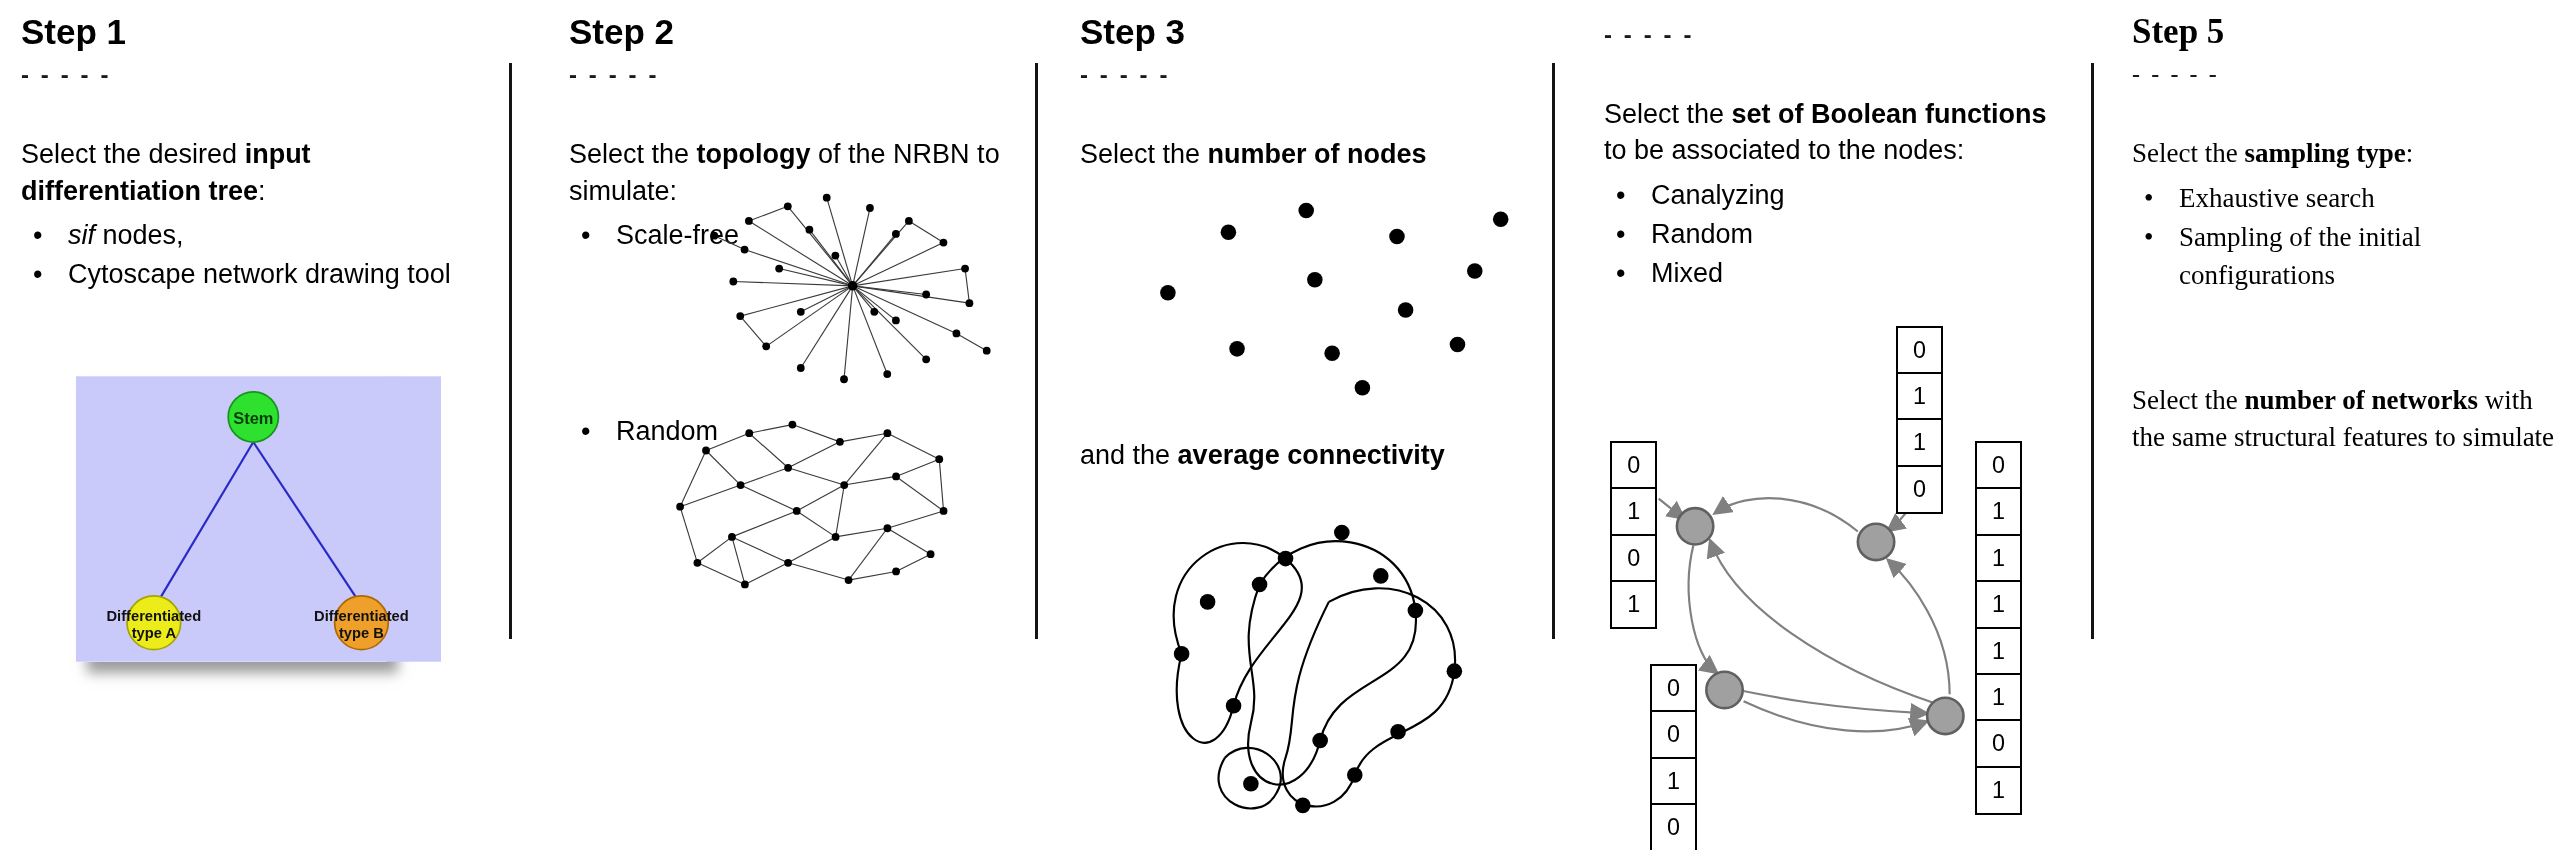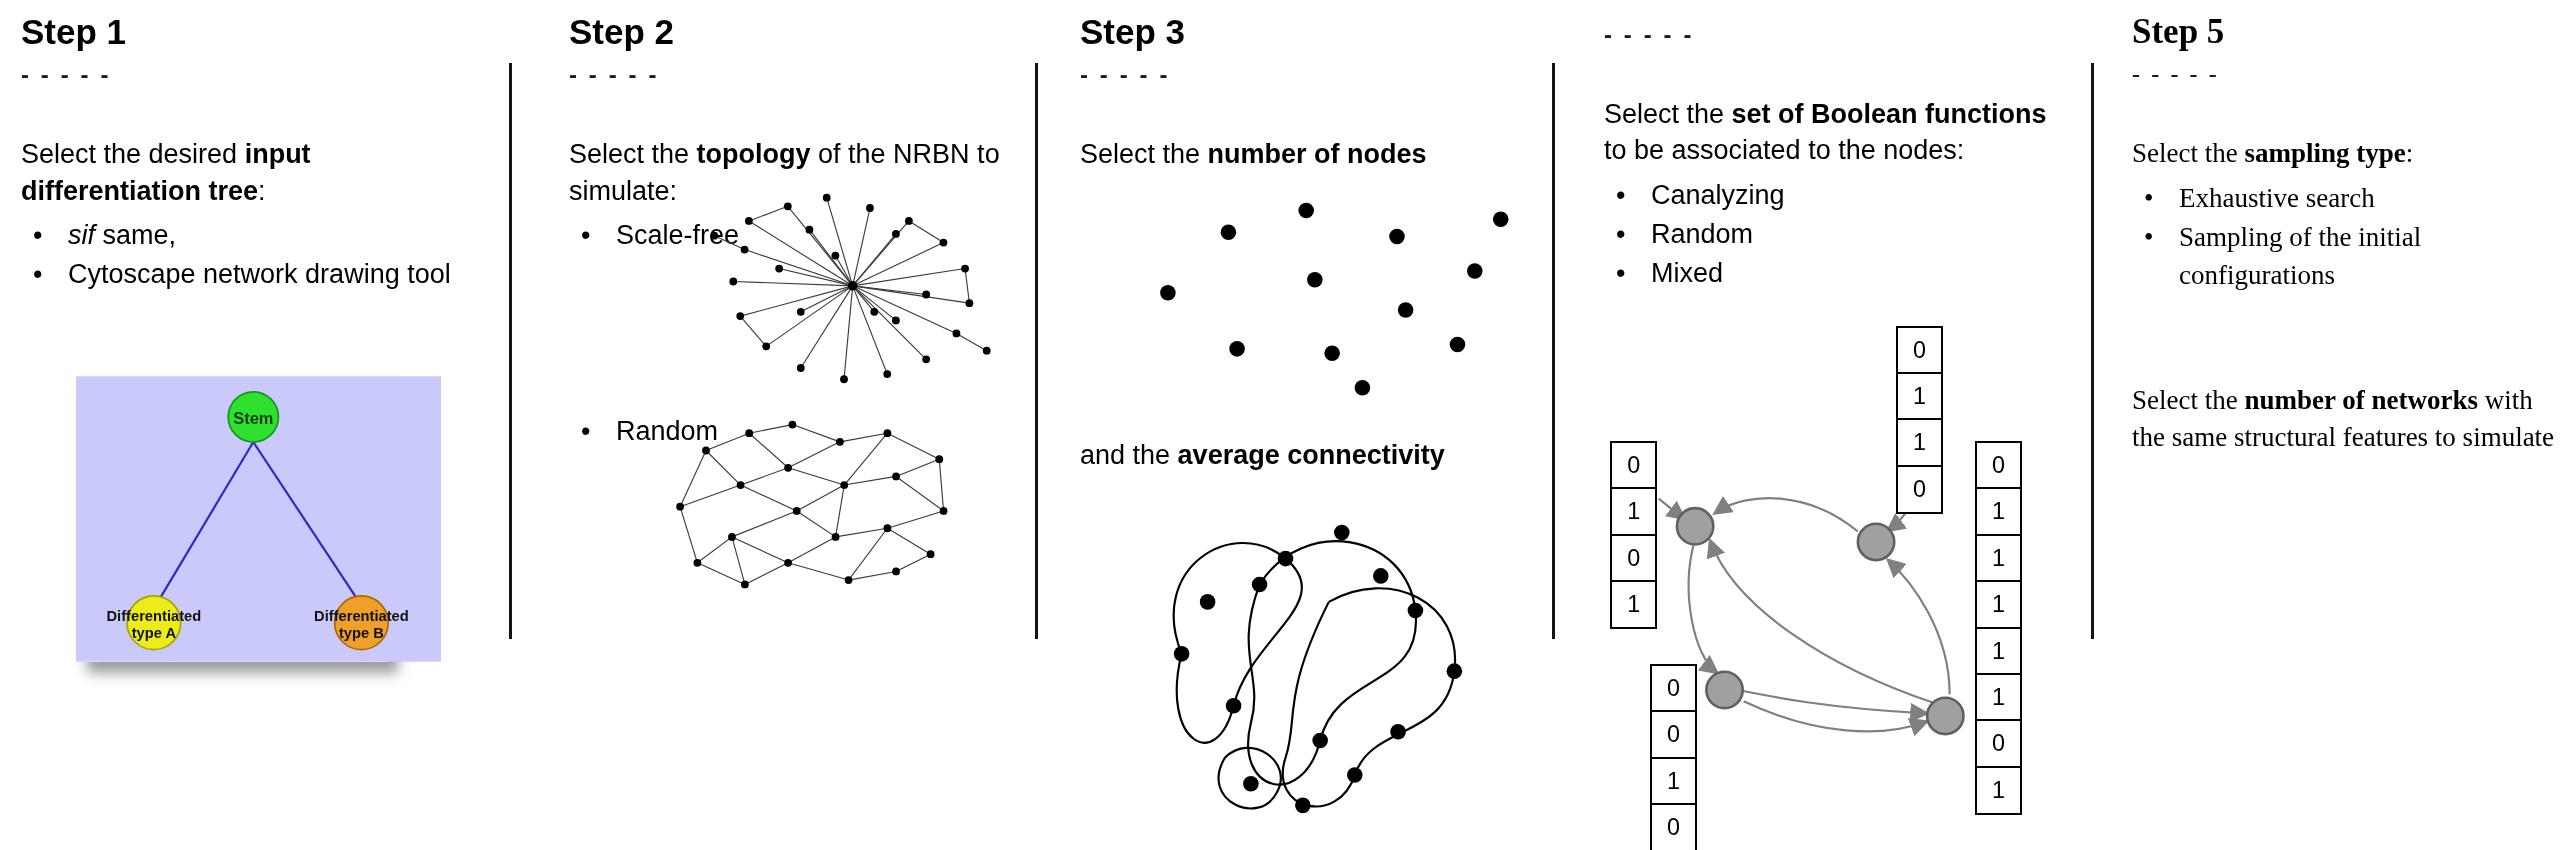--- a/index.html
+++ b/index.html
@@ -65,21 +65,21 @@
   <div class="vdivider" id="div1"></div>
   <div class="vdivider" id="div2"></div>
   <div class="vdivider" id="div3"></div>
   <div class="vdivider" id="div4"></div>
 
   <div class="col" id="col1">
     <div class="step-title">Step 1</div>
     <div class="dashes">- - - - -</div>
     <div class="para"><span>Select the desired </span><b>input differentiation tree</b><span>:</span></div>
     <ul class="bullets">
-      <li><span class="ital">sif</span><span> same,</span></li>
+      <li><span class="ital">sif</span><span> nodes,</span></li>
       <li>Cytoscape network drawing tool</li>
     </ul>
   </div>
 
   <div class="tree-wrap">
     <svg width="365" height="286" viewBox="0 0 422 330">
       <rect x="0" y="0" width="422" height="330" fill="#c9c9fa"></rect>
       <line x1="205" y1="76" x2="94" y2="262" stroke="#2929c8" stroke-width="2.5"></line>
       <line x1="205" y1="76" x2="328" y2="262" stroke="#2929c8" stroke-width="2.5"></line>
       <circle cx="205" cy="47" r="29" fill="#2fe12f" stroke="#18931d" stroke-width="2"></circle>

